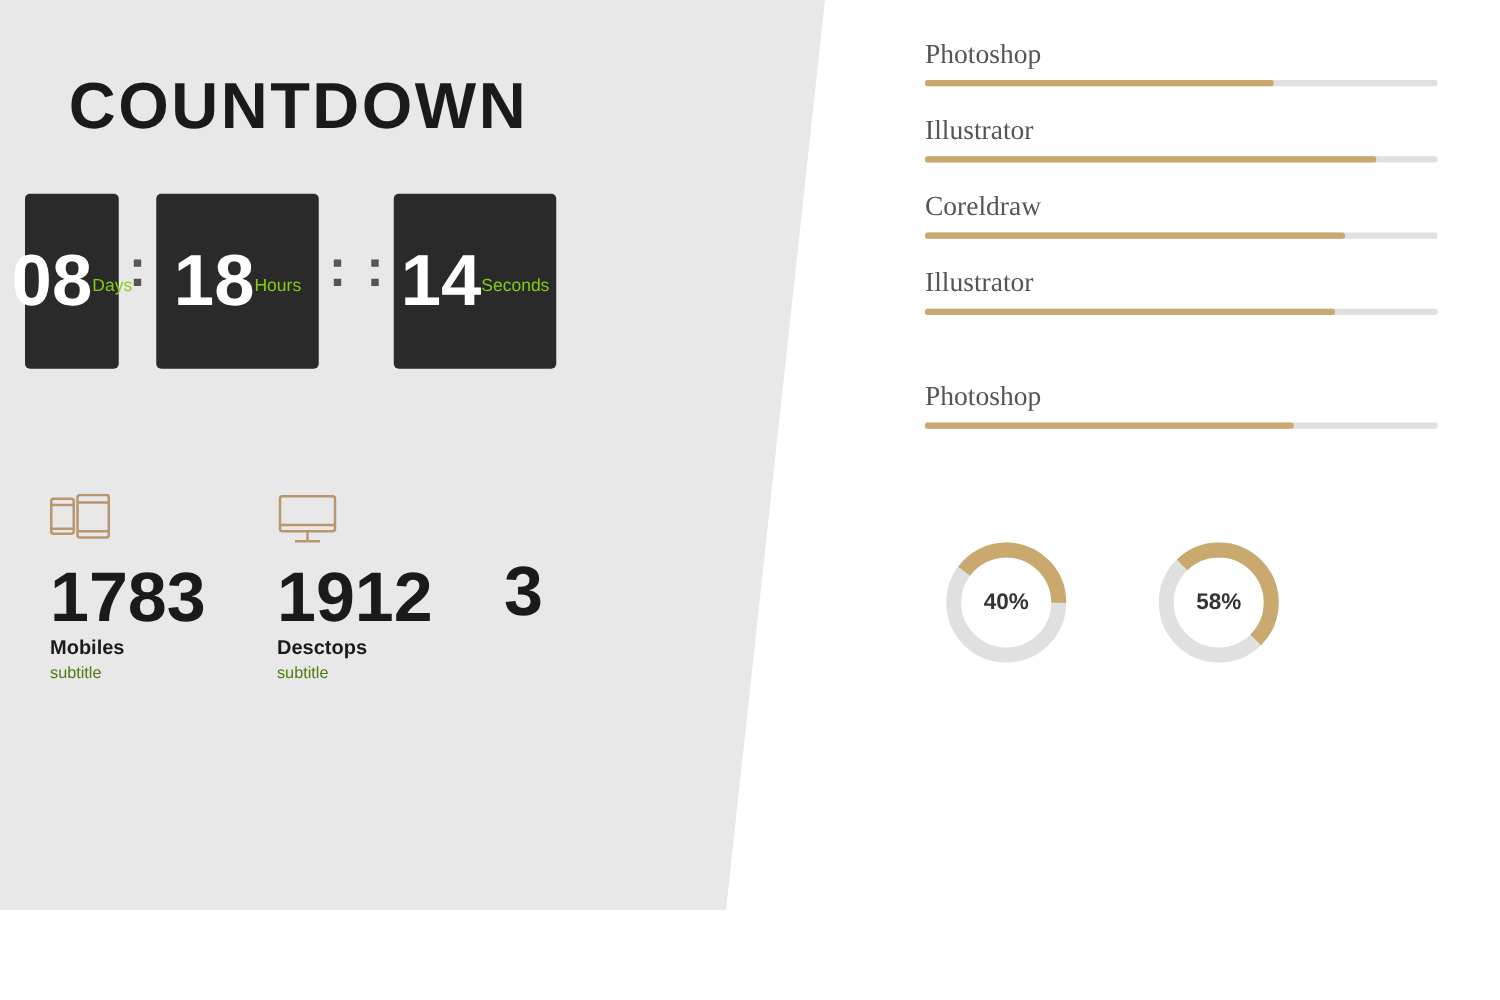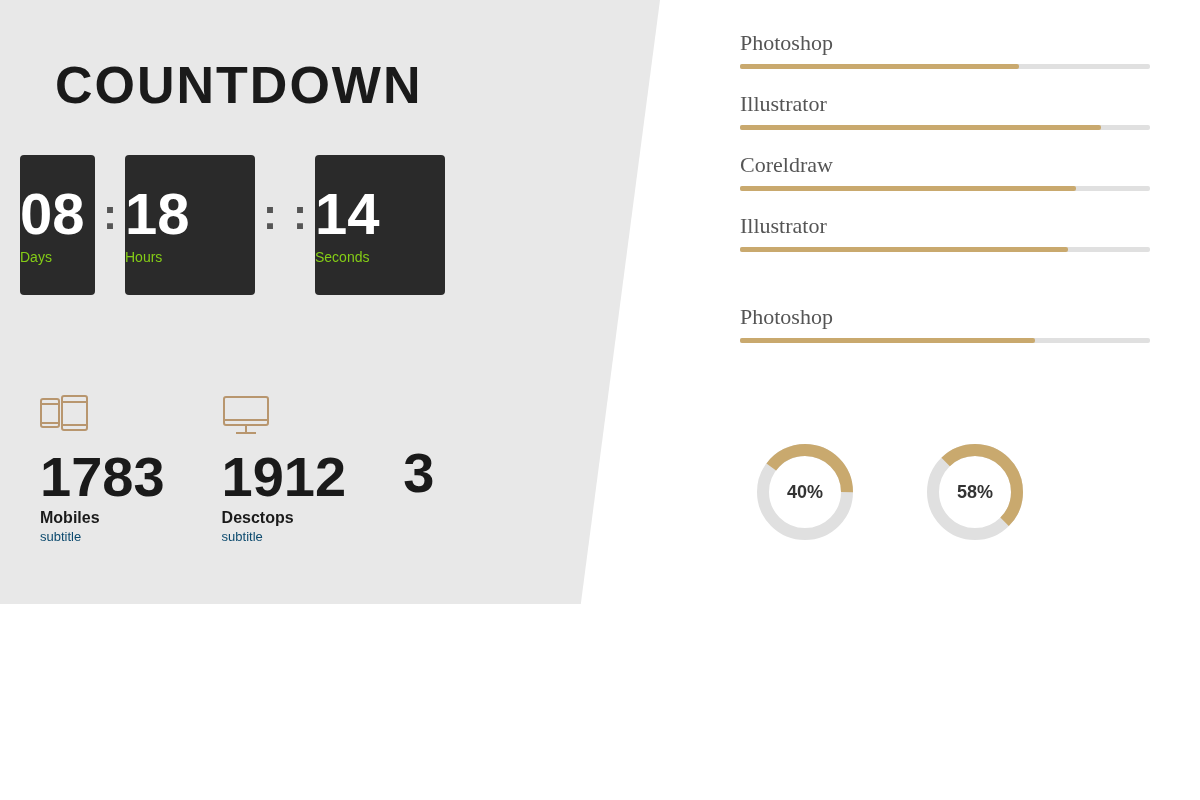--- a/index.html
+++ b/index.html
@@ -8,21 +8,21 @@
       width: 1200px;
       height: 800px;
       overflow: hidden;
       font-family: Georgia, 'Times New Roman', serif;
       display: flex;
     }
 
     
     .left-panel {
       width: 660px;
-      height: 604px;
+      height: 728px;
       background: #e8e8e8;
       position: relative;
       flex-shrink: 0;
       clip-path: polygon(0 0, 100% 0, 88% 100%, 0 100%);
     }
 
     .countdown-title {
       font-family: Arial, Helvetica, sans-serif;
       font-weight: 900;
       font-size: 52px;
@@ -37,21 +37,22 @@
       padding: 40px 0 0 20px;
       gap: 0;
     }
 
     .timer-block {
       background: #2a2a2a;
       color: #ffffff;
       width: 130px;
       height: 140px;
       display: flex;
-      flex-direction: column;
+      flex-direction: row;
+      align-items: center;
       justify-content: center;
       border-radius: 4px;
     }
 
     .timer-block.partial {
       width: 75px;
       border-radius: 4px 4px 4px 4px;
     }
 
     .timer-number {
@@ -109,40 +110,40 @@
       font-weight: 700;
       font-size: 16px;
       color: #1a1a1a;
       margin-top: 4px;
     }
 
     .stat-subtitle {
       font-family: Arial, Helvetica, sans-serif;
       font-weight: 400;
       font-size: 13px;
-      color: #0c4a6e;
+      color: #4d7c0f;
       margin-top: 2px;
     }
 
     
     .icon-mobile svg,
     .icon-desktop svg {
       width: 48px;
       height: 40px;
     }
 
     
     .right-panel {
       width: 540px;
       height: 800px;
       background: #ffffff;
       padding: 30px 50px 30px 80px;
       display: flex;
       flex-direction: column;
-      gap: 12px;
+      gap: 2px;
     }
 
     
     .skills-section {
       margin-bottom: 20px;
     }
 
     .skill-item {
       margin-bottom: 22px;
     }

